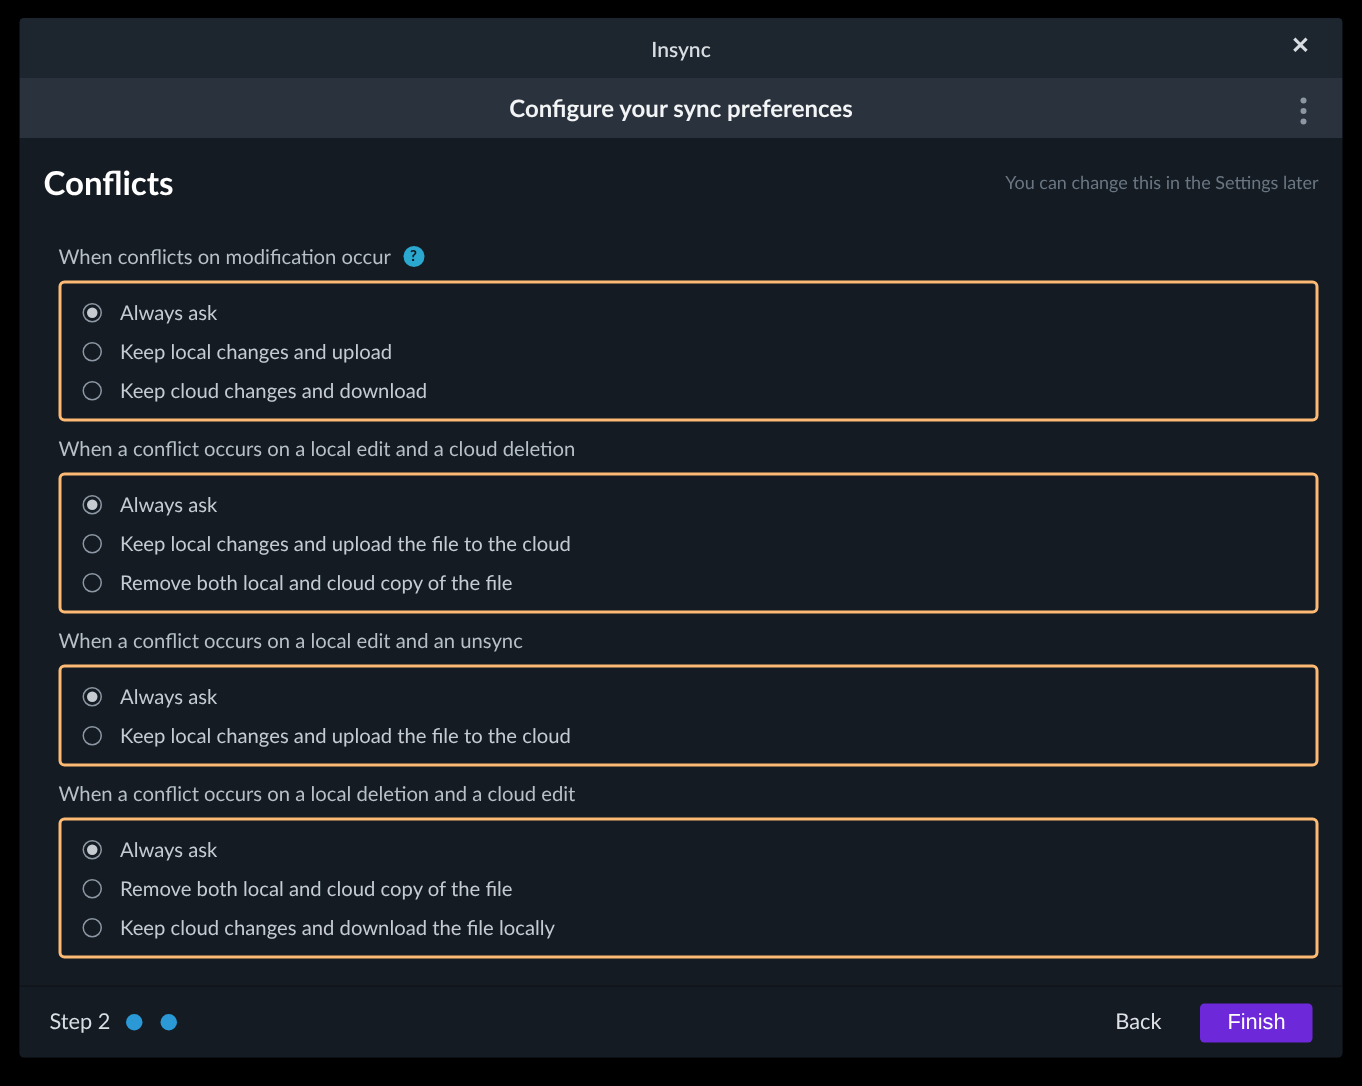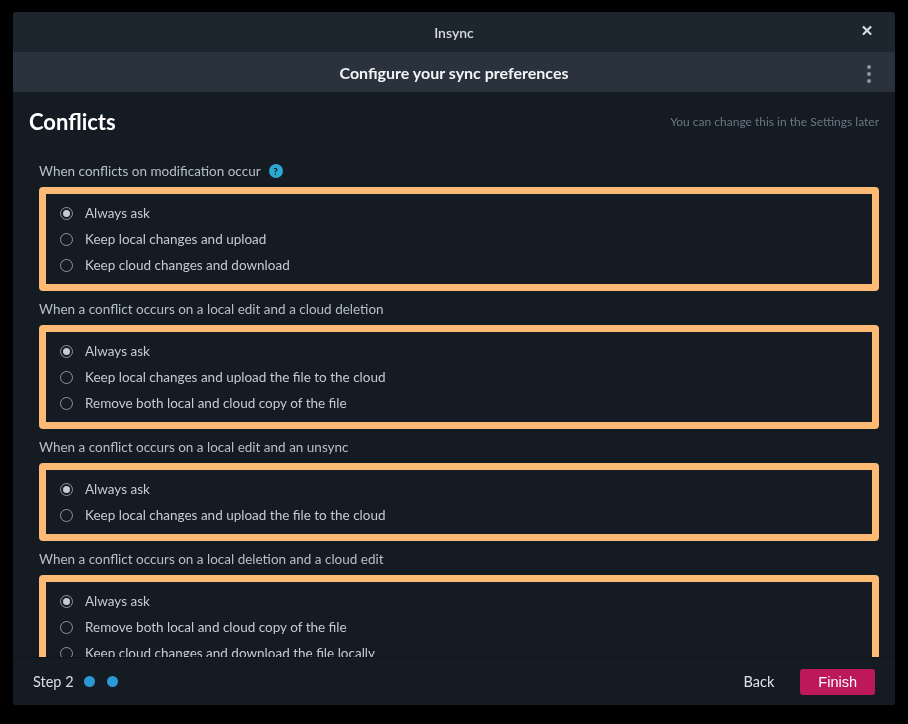--- a/index.html
+++ b/index.html
@@ -123,21 +123,21 @@
       width: 14px;
       height: 14px;
       border-radius: 50%;
       background: #2aa8cf;
       color: #0d1418;
       font-size: 10px;
       font-weight: 700;
       cursor: pointer;
     }
     .radio-box {
-      border: 7px solid #fdba74;
+      border: 2px solid #fdba74;
       border-radius: 4px;
       padding: 6px 0;
       margin-bottom: 0;
     }
     .radio-row {
       display: flex;
       align-items: center;
       gap: 12px;
       padding: 5px 14px;
       font-size: 13.5px;
@@ -188,21 +188,21 @@
       flex: 1;
     }
     .btn-back {
       font-size: 14.5px;
       color: #dee2e6;
       margin-right: 18px;
       cursor: pointer;
       padding: 4px 8px;
     }
     .btn-finish {
-      background: #be185d;
+      background: #6d28d9;
       color: #fff;
       font-size: 14.5px;
       border: none;
       border-radius: 3px;
       padding: 5px 18px;
       cursor: pointer;
     }
   </style>
 </head>
 <body>

